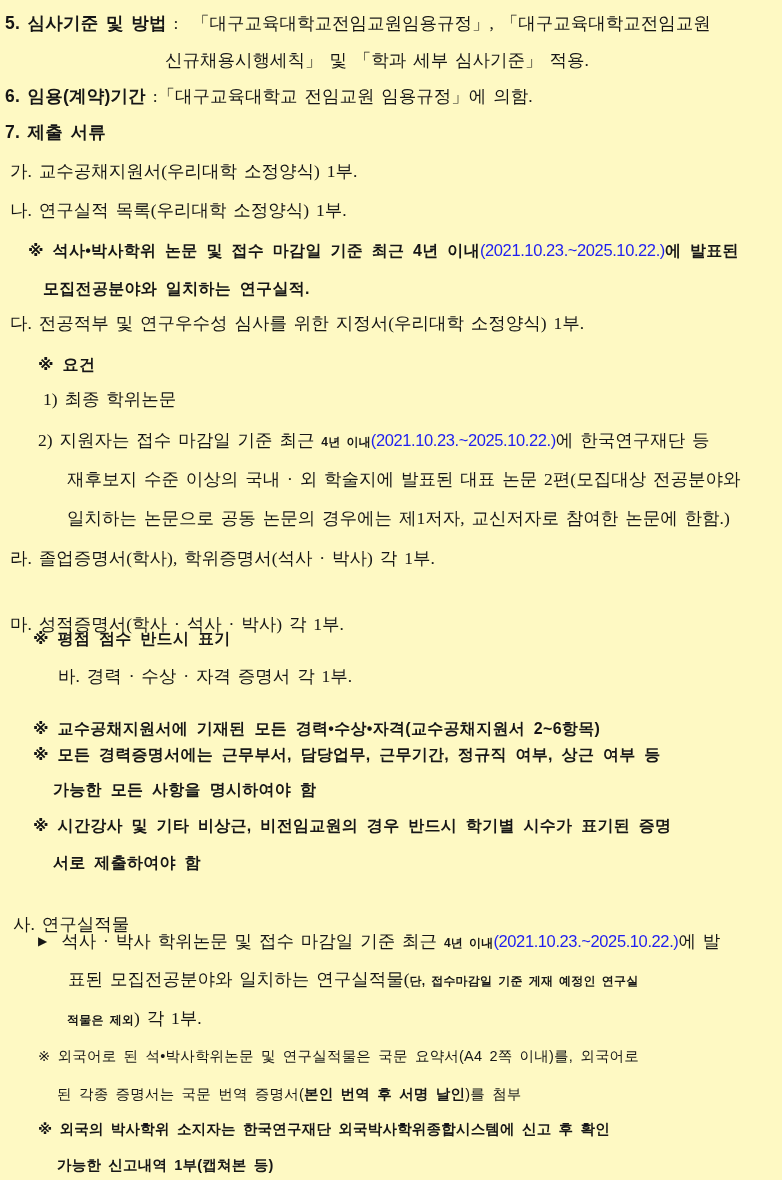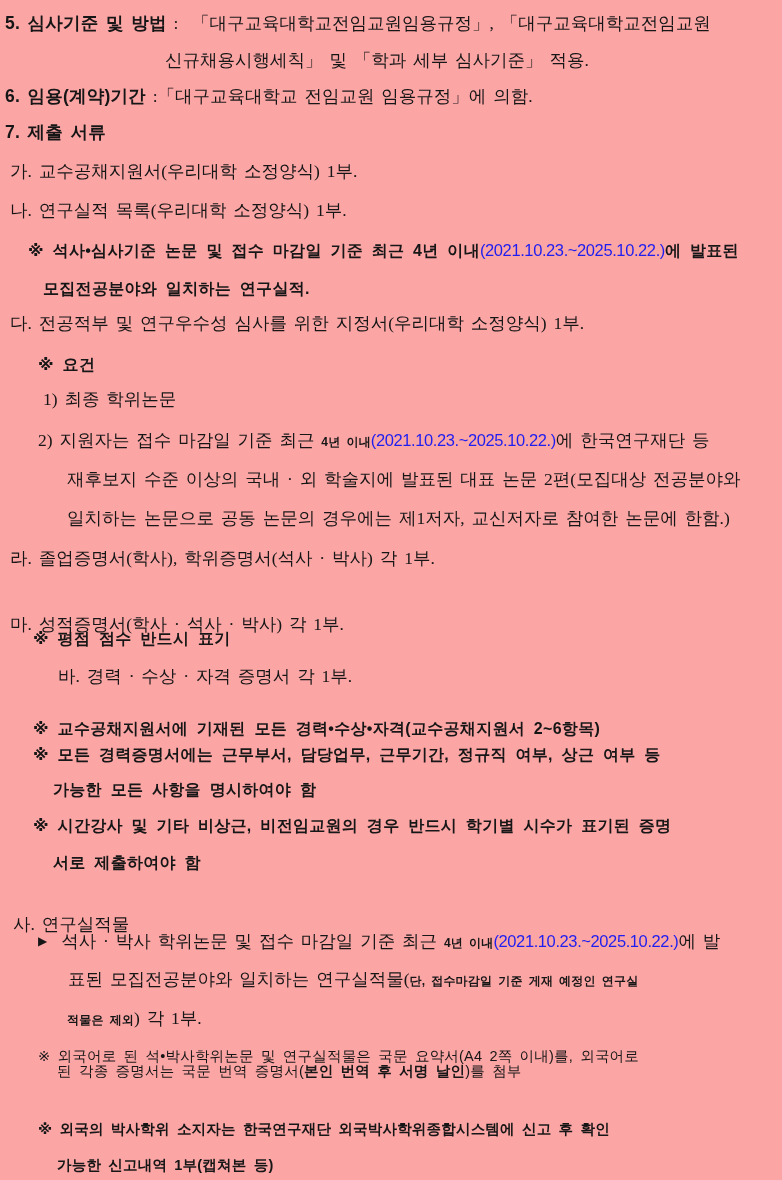--- a/index.html
+++ b/index.html
@@ -1,20 +1,20 @@
 <!DOCTYPE html>
 <html lang="ko" style="--accent-blue: #1e1ef0;"><head>
 <meta charset="utf-8">
 <style>
   html, body { margin: 0; padding: 0; background: #ffffff; }
   .page {
     position: relative;
     width: 782px;
     height: 1180px;
-    background: #fca5a5;
+    background: #fef9c3;
     overflow: hidden;
   }
   .line {
     position: absolute;
     white-space: pre;
     color: #161616;
     line-height: 1.15;
   }
   
   .serif {
@@ -77,21 +77,21 @@
 <body>
 
 <div class="page">
   <div id="doc">
       <div class="line serif" style="left: 5px; top: 13px;"><span class="seg-hb">5. 심사기준 및 방법</span><span class="seg-r"> :  </span><span class="seg-r">「대구교육대학교전임교원임용규정」, 「대구교육대학교전임교원</span></div>
       <div class="line serif" style="left: 159px; top: 50px; margin-left: 6px;"><span class="seg-r">신규채용시행세칙」 및 「학과 세부 심사기준」 적용.</span></div>
       <div class="line serif" style="left: 5px; top: 86px;"><span class="seg-hb">6. 임용(계약)기간</span><span class="seg-r"> :「대구교육대학교 전임교원 임용규정」에 의함.</span></div>
       <div class="line serif" style="left: 5px; top: 122px;"><span class="seg-hb">7. 제출 서류</span></div>
       <div class="line serif" style="left: 10px; top: 161px;"><span class="seg-r">가. 교수공채지원서(우리대학 소정양식) 1부.</span></div>
       <div class="line serif" style="left: 10px; top: 200px;"><span class="seg-r">나. 연구실적 목록(우리대학 소정양식) 1부.</span></div>
-      <div class="line goth" style="left: 28px; top: 241px;"><span class="seg-r">※ 석사•심사기준 논문 및 접수 마감일 기준 최근 4년 이내</span><span class="seg-blue">(2021.10.23.~2025.10.22.)</span><span class="seg-r">에 발표된</span></div>
+      <div class="line goth" style="left: 28px; top: 241px;"><span class="seg-r">※ 석사•박사학위 논문 및 접수 마감일 기준 최근 4년 이내</span><span class="seg-blue">(2021.10.23.~2025.10.22.)</span><span class="seg-r">에 발표된</span></div>
       <div class="line goth" style="left: 43px; top: 280px;"><span class="seg-r">모집전공분야와 일치하는 연구실적.</span></div>
       <div class="line serif" style="left: 10px; top: 313px;"><span class="seg-r">다. 전공적부 및 연구우수성 심사를 위한 지정서(우리대학 소정양식) 1부.</span></div>
       <div class="line goth" style="left: 38px; top: 356px;"><span class="seg-r">※ 요건</span></div>
       <div class="line serif" style="left: 43px; top: 389px;"><span class="seg-r">1) 최종 학위논문</span></div>
       <div class="line serif" style="left: 38px; top: 430px;"><span class="seg-r">2) 지원자는 접수 마감일 기준 최근 </span><span class="seg-b">4년 이내</span><span class="seg-blue">(2021.10.23.~2025.10.22.)</span><span class="seg-r">에 한국연구재단 등</span></div>
       <div class="line serif" style="left: 67px; top: 469px;"><span class="seg-r">재후보지 수준 이상의 국내 · 외 학술지에 발표된 대표 논문 2편(모집대상 전공분야와</span></div>
       <div class="line serif" style="left: 67px; top: 508px;"><span class="seg-r">일치하는 논문으로 공동 논문의 경우에는 제1저자, 교신저자로 참여한 논문에 한함.)</span></div>
       <div class="line serif" style="left: 10px; top: 548px;"><span class="seg-r">라. 졸업증명서(학사), 학위증명서(석사 · 박사) 각 1부.</span></div>
       <div class="line serif" style="left: 10px; top: 589px; margin-top: 25px;"><span class="seg-r">마. 성적증명서(학사 · 석사 · 박사) 각 1부.</span></div>
       <div class="line goth" style="left: 33px; top: 630px;"><span class="seg-r">※ 평점 점수 반드시 표기</span></div>
@@ -99,17 +99,17 @@
       <div class="line goth" style="left: 33px; top: 708px; margin-top: 12px;"><span class="seg-r">※ 교수공채지원서에 기재된 모든 경력•수상•자격(교수공채지원서 2~6항목)</span></div>
       <div class="line goth" style="left: 33px; top: 746px;"><span class="seg-r">※ 모든 경력증명서에는 근무부서, 담당업무, 근무기간, 정규직 여부, 상근 여부 등</span></div>
       <div class="line goth" style="left: 53px; top: 781px;"><span class="seg-r">가능한 모든 사항을 명시하여야 함</span></div>
       <div class="line goth" style="left: 33px; top: 817px;"><span class="seg-r">※ 시간강사 및 기타 비상근, 비전임교원의 경우 반드시 학기별 시수가 표기된 증명</span></div>
       <div class="line goth" style="left: 53px; top: 854px;"><span class="seg-r">서로 제출하여야 함</span></div>
       <div class="line serif" style="left: 13px; top: 914px; font-family: Liberation Serif, serif;"><span class="seg-r">사. 연구실적물</span></div>
       <div class="line serif" style="left: 38px; top: 931px;"><span class="seg-tri">▶</span><span class="seg-r">석사 · 박사 학위논문 및 접수 마감일 기준 최근 </span><span class="seg-b">4년 이내</span><span class="seg-blue">(2021.10.23.~2025.10.22.)</span><span class="seg-r">에 발</span></div>
       <div class="line serif" style="left: 68px; top: 969px;"><span class="seg-r">표된 모집전공분야와 일치하는 연구실적물(</span><span class="seg-b">단, 접수마감일 기준 게재 예정인 연구실</span></div>
       <div class="line serif" style="left: 67px; top: 1008px;"><span class="seg-b">적물은 제외</span><span class="seg-r">) 각 1부.</span></div>
       <div class="line sm" style="left: 38px; top: 1048px;"><span class="seg-r">※ 외국어로 된 석•박사학위논문 및 연구실적물은 국문 요약서(A4 2쪽 이내)를, 외국어로</span></div>
-      <div class="line sm" style="left: 57px; top: 1063px;"><span class="seg-r">된 각종 증명서는 국문 번역 증명서(</span><span class="seg-b">본인 번역 후 서명 날인</span><span class="seg-r">)를 첨부</span></div>
+      <div class="line sm" style="left: 57px; top: 1086px;"><span class="seg-r">된 각종 증명서는 국문 번역 증명서(</span><span class="seg-b">본인 번역 후 서명 날인</span><span class="seg-r">)를 첨부</span></div>
       <div class="line smb" style="left: 38px; top: 1121px;"><span class="seg-r">※ 외국의 박사학위 소지자는 한국연구재단 외국박사학위종합시스템에 신고 후 확인</span></div>
       <div class="line smb" style="left: 57px; top: 1157px;"><span class="seg-r">가능한 신고내역 1부(캡쳐본 등)</span></div>
     </div>
 </div>
 
 </body></html>

